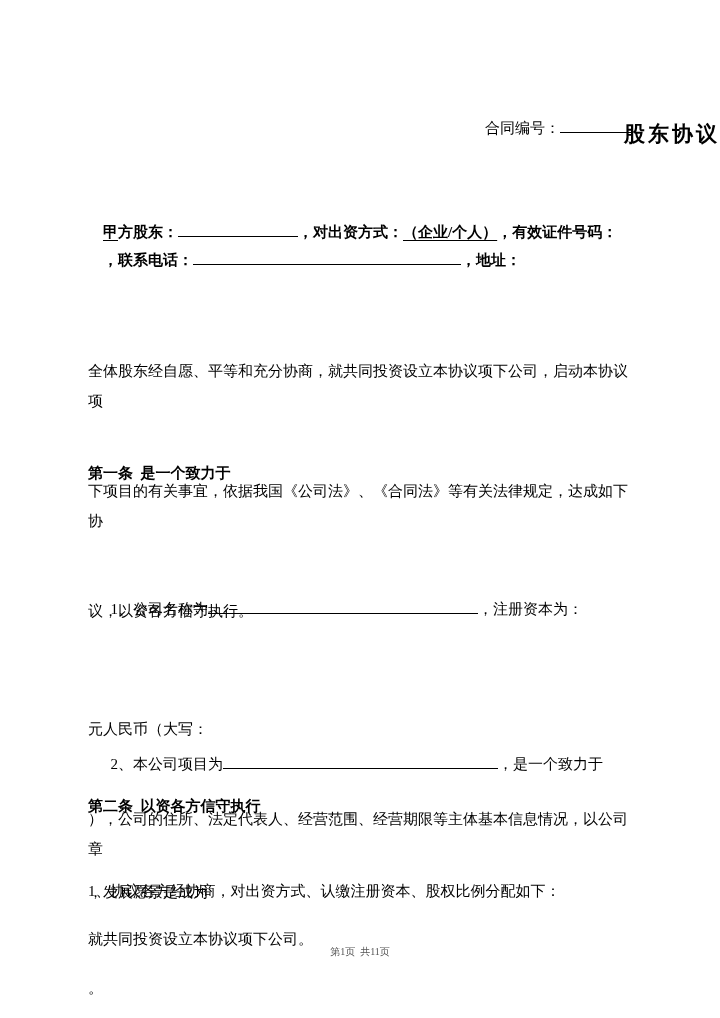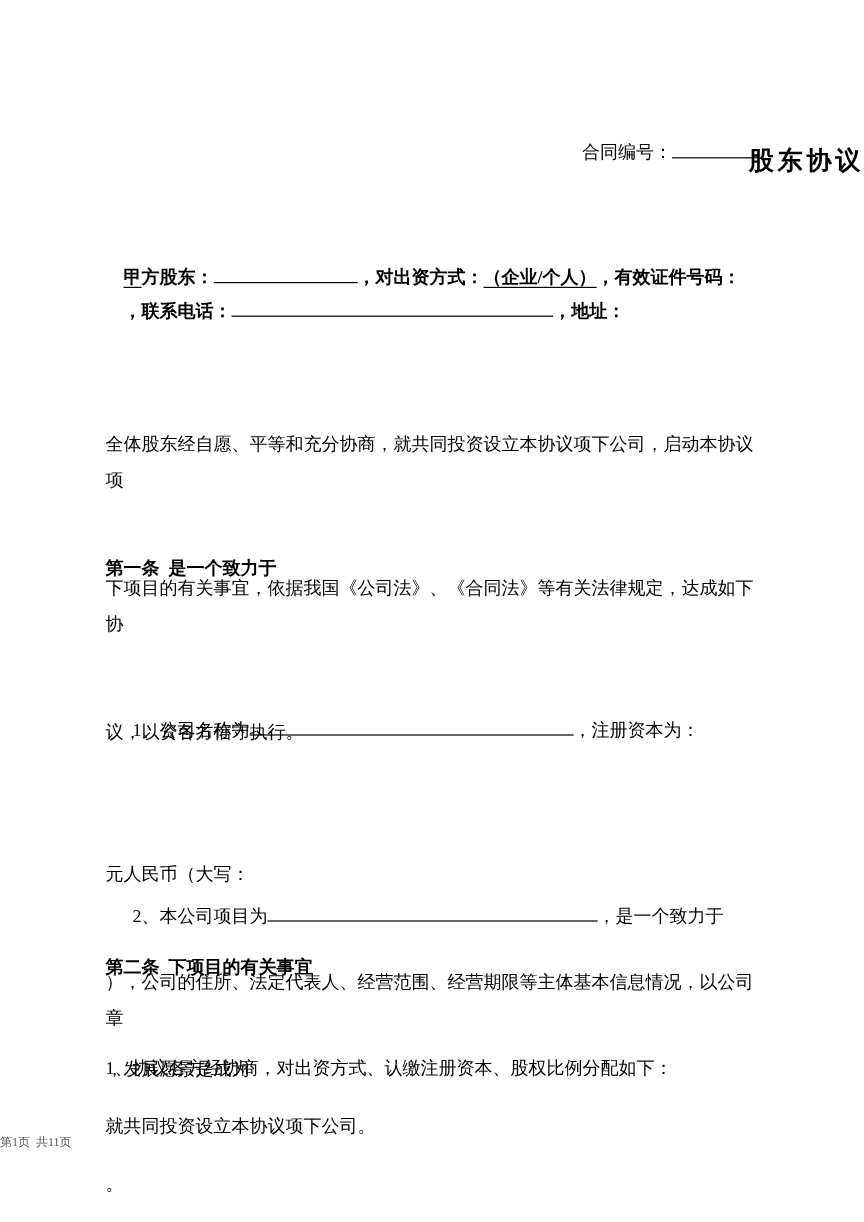--- a/index.html
+++ b/index.html
@@ -36,21 +36,21 @@
 
   .u { text-decoration:underline; text-underline-offset:3px; }
 
   .para { font-size:15px; line-height:30px; white-space:pre-wrap; }
   .para-wide { font-size:15px; line-height:32px; white-space:pre-wrap; }
 
   .heading { font-size:15px; font-weight:bold; white-space:pre-wrap; }
 
   .footer {
     position:absolute; left:0; width:720px; top:945px;
-    font-size:10px; color:#555; text-align:left; white-space:pre-wrap;
+    font-size:10px; color:#555; text-align:center; white-space:pre-wrap;
   }
 </style>
 </head>
 <body>
 
 <div class="page">
 
   <div class="abs txt right" style="top:86px;">
     <span>合同编号：</span><span class="blank blank-contract"></span>
   </div>
@@ -83,19 +83,19 @@
   </div>
 
   <div class="abs para-wide" style="top:652px;">
     <div>
       <span>2、本公司项目为</span><span class="blank blank-project"></span><span>，是一个致力于</span>
     </div>
     <div>，发展愿景是成为</div>
     <div>。</div>
   </div>
 
-  <div class="abs heading" style="top:797px;">第二条  下项目的有关事宜</div>
+  <div class="abs heading" style="top:797px;">第二条  以资各方信守执行</div>
 
   <div class="abs para" style="top:876px;">1、协议各方经协商，对出资方式、认缴注册资本、股权比例分配如下：</div>
 
   <div class="footer">第1页  共11页</div>
 
 </div>
 
 </body></html>

